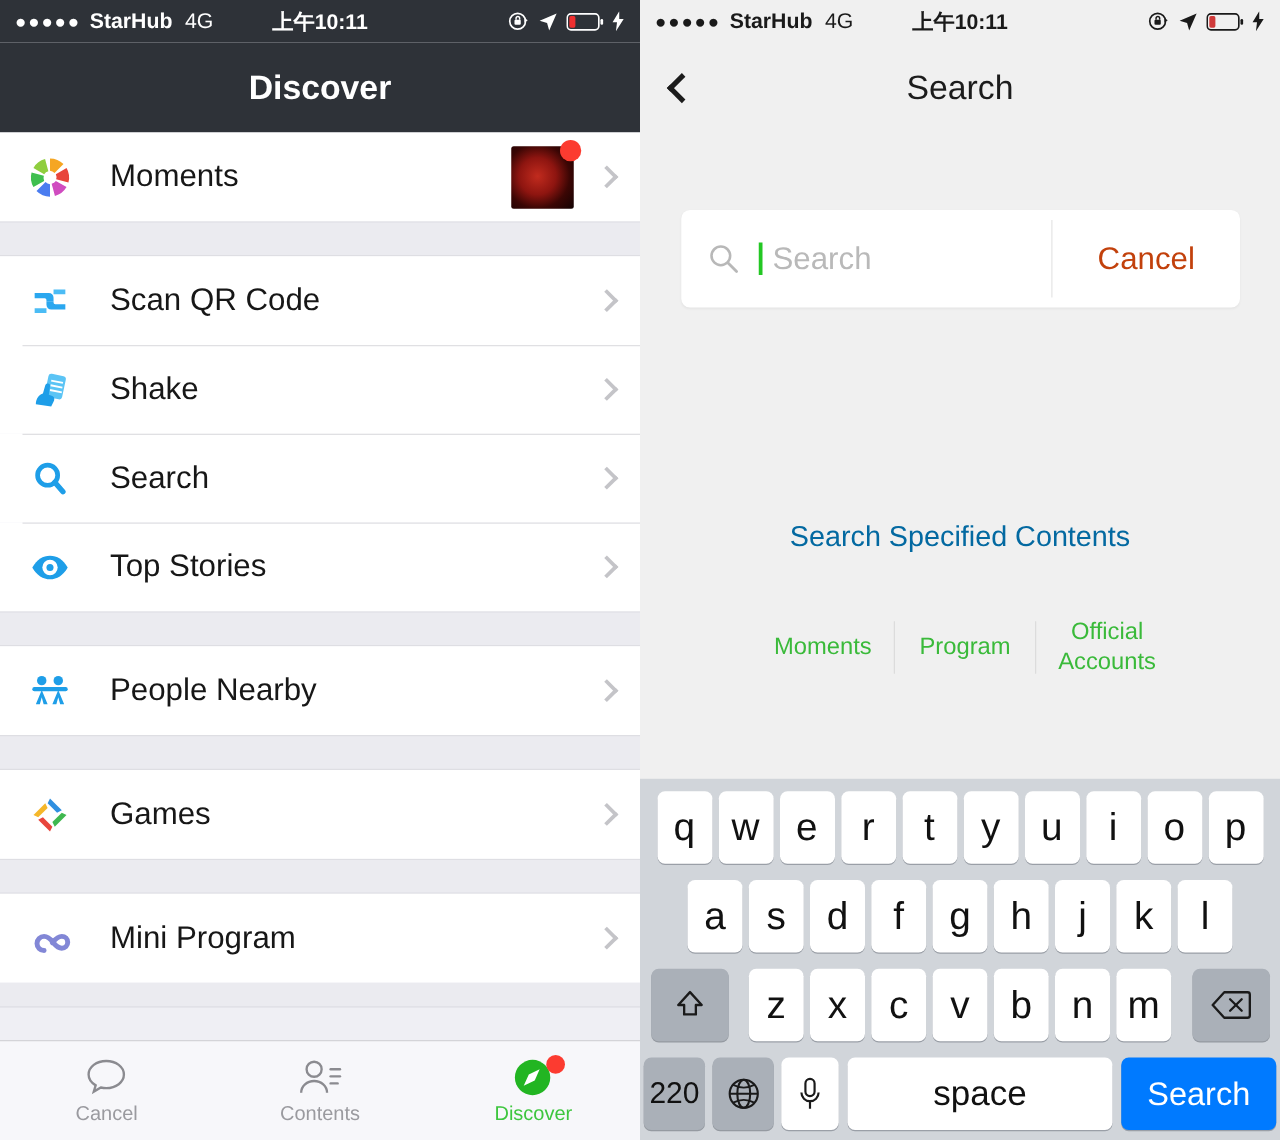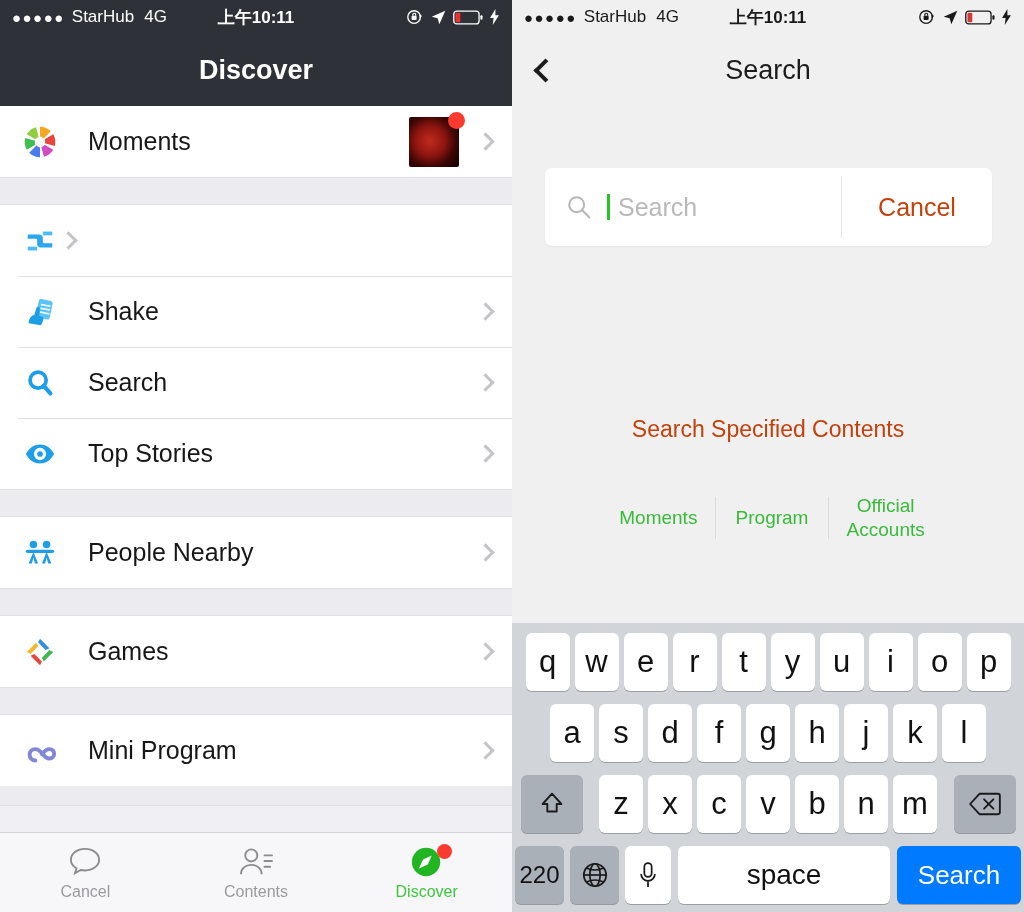--- a/index.html
+++ b/index.html
@@ -15,21 +15,21 @@
   
   .panel-left { background: #efeff4; display: flex; flex-direction: column; }
   .statusbar {
     height: 34px; display: flex; align-items: center;
     padding: 0 12px; font-size: 17px; flex: 0 0 auto;
   }
   .sb-dark { background: #2e3238; color: #ffffff; }
   .sb-light { background: #f0f0f0; color: #1a1a1a; }
   .sb-left { display: flex; align-items: center; gap: 7px; }
   .sb-dots { letter-spacing: 1.5px; font-size: 15px; line-height: 1; }
-  .sb-carrier { font-size: 17px; }
+  .sb-carrier { font-size: 17px; font-weight: bold; }
   .sb-net { font-size: 17px; margin-left: 3px; }
   .sb-center {
     position: absolute; left: 0; right: 0; text-align: center;
     font-size: 17px; font-weight: bold; pointer-events: none;
   }
   .sb-right { margin-left: auto; display: flex; align-items: center; gap: 6px; z-index: 2; }
   .navbar-dark {
     background: #2e3238; color: #ffffff; height: 72px;
     display: flex; align-items: center; justify-content: center;
     font-size: 27px; font-weight: bold; flex: 0 0 auto;
@@ -103,21 +103,21 @@
   }
   .search-field { flex: 1 1 auto; display: flex; align-items: center; padding-left: 20px; gap: 14px; }
   .caret { width: 3px; height: 26px; background: #23c723; flex: 0 0 auto; }
   .search-ph { font-size: 25px; color: #b9b9b9; margin-left: -6px; }
   .card-div { width: 1px; height: 62px; background: #e6e6e6; flex: 0 0 auto; }
   .cancel-btn {
     width: 150px; text-align: center; font-size: 25px; color: #c2410c;
   }
   .hint {
     position: absolute; left: 0; right: 0; top: 310px; text-align: center;
-    font-size: 23px; color: #c2410c;
+    font-size: 23px; color: #0369a1;
   }
   .filters {
     position: absolute; left: 90px; right: 82px; top: 388px;
     display: flex; align-items: center;
   }
   .filter {
     flex: 1; text-align: center; font-size: 19px; color: #3aba3a; line-height: 1.25;
   }
   .filter-div { width: 1px; height: 42px; background: #dcdcdc; flex: 0 0 auto; }
 
@@ -223,20 +223,21 @@
 
       <div class="row">
         <div class="row-icon">
           <svg width="34" height="34" viewBox="0 0 36 36">
             <path d="M5 11h12a4 4 0 0 1 4 4v3h-6v-1a1.5 1.5 0 0 0-1.5-1.5H5z" fill="#2aa7ef"></path>
             <path d="M31 25H19a4 4 0 0 1-4-4v-3h6v1a1.5 1.5 0 0 0 1.5 1.5H31z" fill="#2aa7ef"></path>
             <path d="M21 8h10v4H21z" fill="#4bbcf5"></path>
             <path d="M5 24h10v4H5z" fill="#4bbcf5"></path>
           </svg>
         </div>
+        <div class="row-label">Scan QR Code</div>
         <div class="chev"></div>
       </div>
 
       <div class="row">
         <div class="row-icon">
           <svg width="34" height="34" viewBox="0 0 36 36">
             <rect x="15" y="5" width="15" height="20" rx="2.5" transform="rotate(12 22 15)" fill="#5bc4f5"></rect>
             <g stroke="#ffffff" stroke-width="1.6">
               <line x1="19" y1="10" x2="29" y2="12"></line>
               <line x1="18.5" y1="14" x2="28.5" y2="16"></line>

